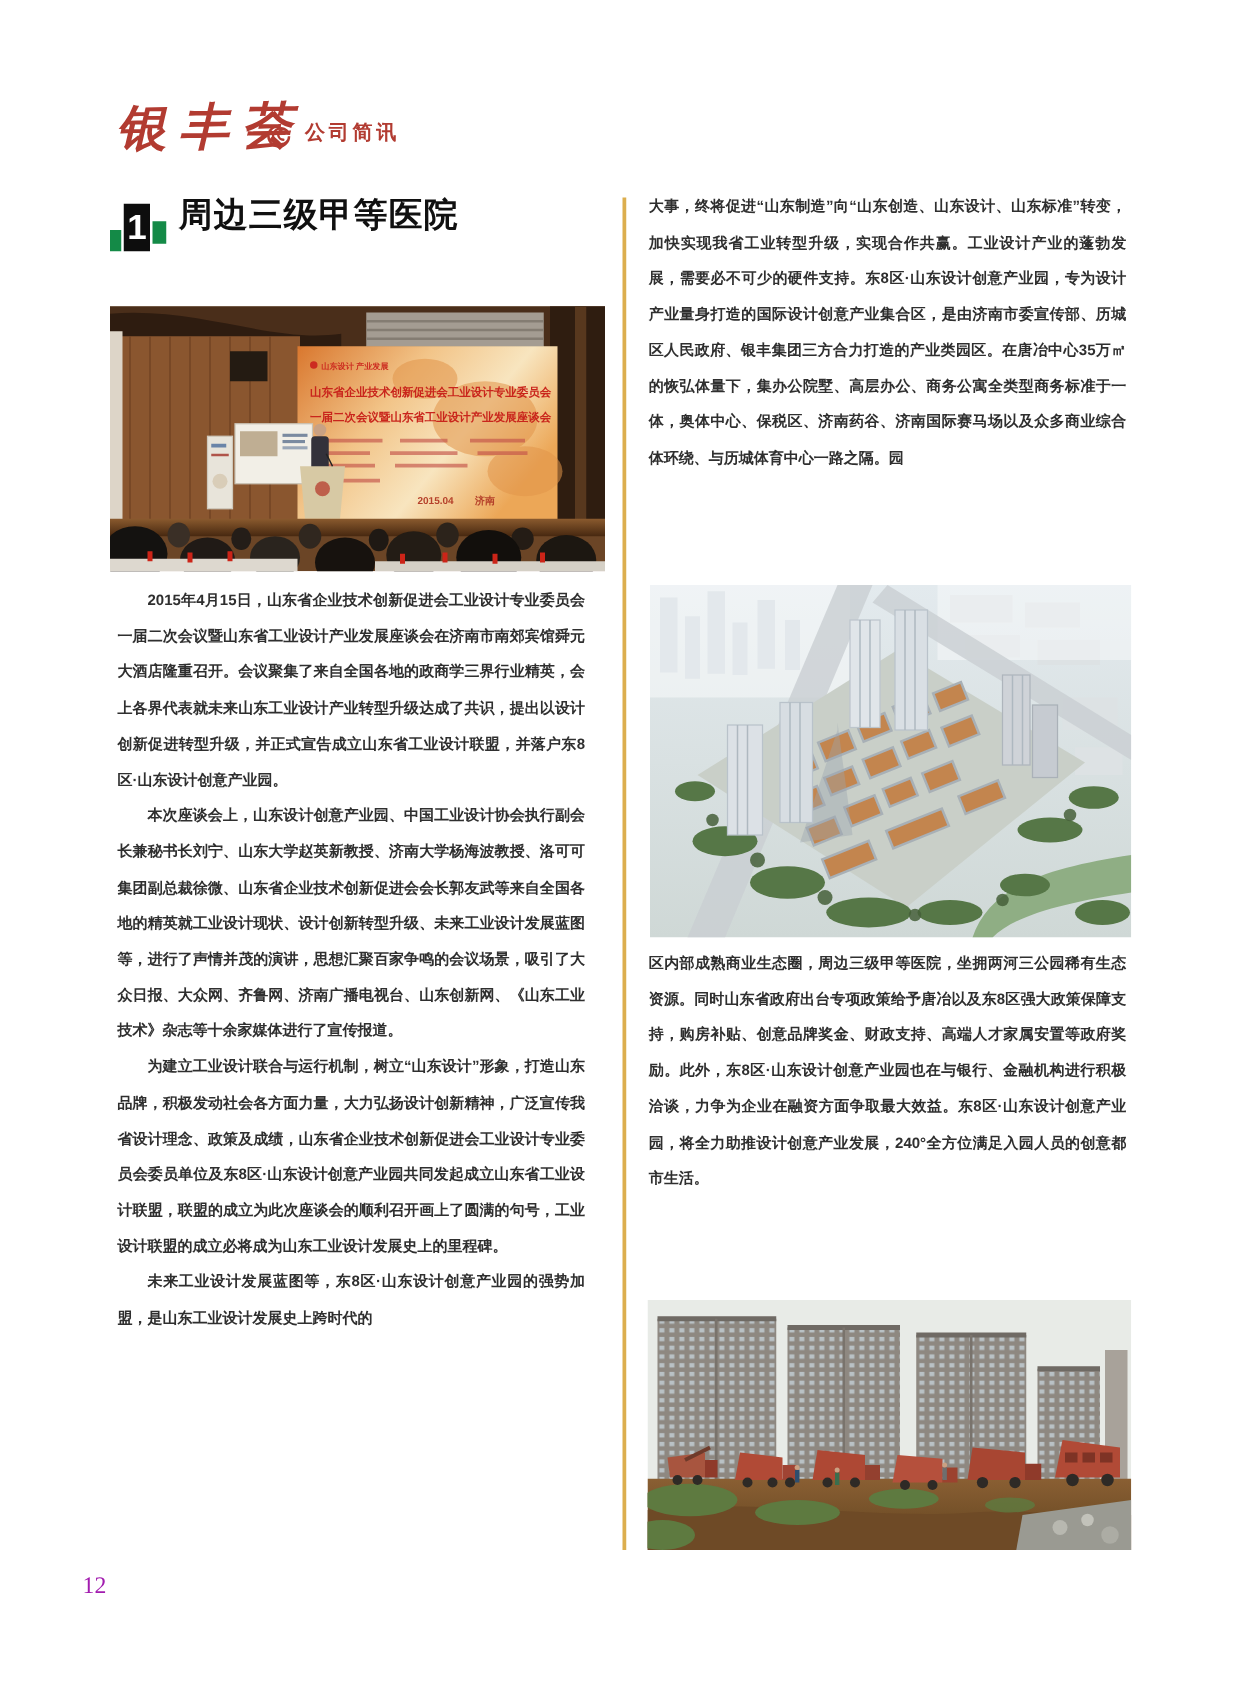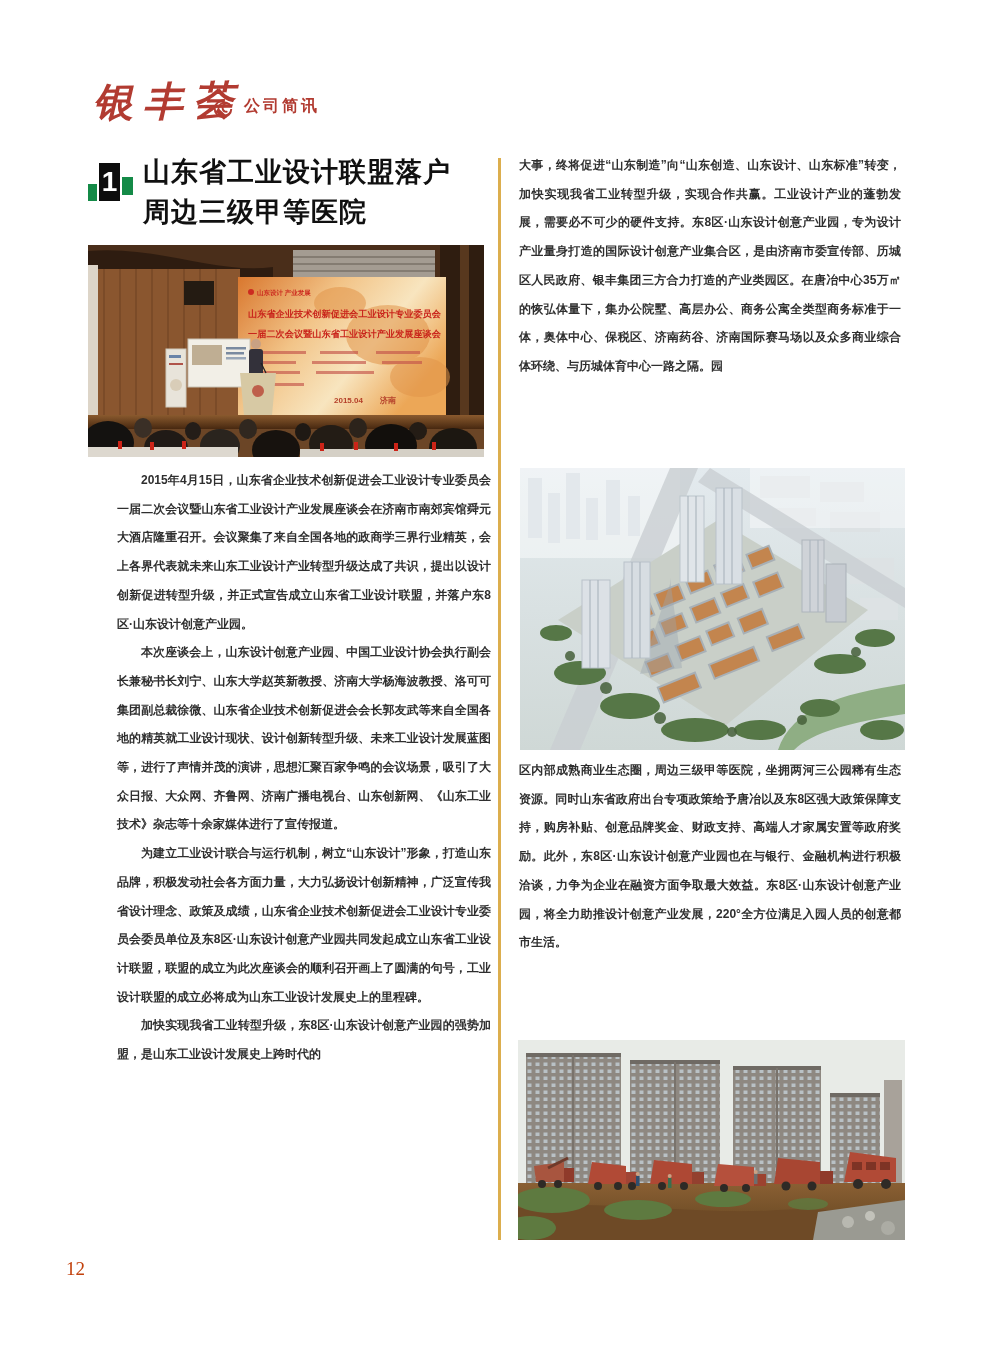--- a/index.html
+++ b/index.html
@@ -33,45 +33,44 @@
   
   .photo{position:absolute;display:block;}
   #conference-photo{left:88px;top:245px;width:396px;height:212px;}
   #aerial-photo{left:520px;top:468px;width:385px;height:282px;}
   #construction-photo{left:518px;top:1040px;width:387px;height:200px;}
   
   .col{position:absolute;font-size:12px;line-height:28.7px;text-align:justify;
     font-weight:600;color:#2f2f2f;}
   .col p{margin:0;}
   .col p.ind{text-indent:2em;}
-  #col-left{left:94px;top:466px;width:374px;margin-left:23px;}
+  #col-left{left:94px;top:466px;width:374px;}
   #col-right-top{left:519px;top:151px;width:382px;}
   #col-right-bottom{left:519px;top:756px;width:382px;}
   
   .divider{position:absolute;left:498px;top:158px;width:3px;height:1082px;background:#dcae4e;}
   
   .page-number{position:absolute;left:66px;top:1258px;font-family:"Liberation Serif","DejaVu Serif",serif;
-    font-size:19px;color:#c2410c;}
+    font-size:19px;color:#a21caf;}
 </style>
 </head>
 <body>
 
 <div class="logo-text">银丰荟</div>
 <svg class="swirl" viewBox="0 0 24 24" aria-hidden="true">
   <path d="M13,3 a9,9 0 1,0 8,9 a7,7 0 0,1 -7,7 a7,7 0 1,1 6.3,-10 a4.5,4.5 0 1,0 -4.3,6" fill="none" stroke="#b23b31" stroke-width="2.1" stroke-linecap="round"></path>
 </svg>
 <div class="section-label">公司简讯</div>
 
 <div class="badge">
   <div class="g-left"></div>
   <div class="black">1</div>
   <div class="g-right"></div>
 </div>
 <div class="headline">
-  <div>山东省工业设计联盟落户</div>
   <div>周边三级甲等医院</div>
 </div>
 
 <svg id="conference-photo" class="photo" viewBox="0 0 396 212" preserveAspectRatio="none">
   <defs>
     <linearGradient id="bannerGrad" x1="0" y1="0" x2="1" y2="0.55">
       <stop offset="0" stop-color="#d9772e"></stop>
       <stop offset="0.4" stop-color="#f2c488"></stop>
       <stop offset="0.7" stop-color="#f8e5bf"></stop>
       <stop offset="1" stop-color="#eca757"></stop>
@@ -178,21 +177,21 @@
     <rect x="266" y="197" width="4" height="8"></rect>
       <rect x="306" y="198" width="4" height="8"></rect>
     <rect x="344" y="197" width="4" height="8"></rect>
   </g>
 </svg>
 
 <div id="col-left" class="col">
   <p class="ind">2015年4月15日，山东省企业技术创新促进会工业设计专业委员会一届二次会议暨山东省工业设计产业发展座谈会在济南市南郊宾馆舜元大酒店隆重召开。会议聚集了来自全国各地的政商学三界行业精英，会上各界代表就未来山东工业设计产业转型升级达成了共识，提出以设计创新促进转型升级，并正式宣告成立山东省工业设计联盟，并落户东8区·山东设计创意产业园。</p>
   <p class="ind">本次座谈会上，山东设计创意产业园、中国工业设计协会执行副会长兼秘书长刘宁、山东大学赵英新教授、济南大学杨海波教授、洛可可集团副总裁徐微、山东省企业技术创新促进会会长郭友武等来自全国各地的精英就工业设计现状、设计创新转型升级、未来工业设计发展蓝图等，进行了声情并茂的演讲，思想汇聚百家争鸣的会议场景，吸引了大众日报、大众网、齐鲁网、济南广播电视台、山东创新网、《山东工业技术》杂志等十余家媒体进行了宣传报道。</p>
   <p class="ind">为建立工业设计联合与运行机制，树立“山东设计”形象，打造山东品牌，积极发动社会各方面力量，大力弘扬设计创新精神，广泛宣传我省设计理念、政策及成绩，山东省企业技术创新促进会工业设计专业委员会委员单位及东8区·山东设计创意产业园共同发起成立山东省工业设计联盟，联盟的成立为此次座谈会的顺利召开画上了圆满的句号，工业设计联盟的成立必将成为山东工业设计发展史上的里程碑。</p>
-  <p class="ind">加快实现我省工业转型升级，东8区·山东设计创意产业园的强势加盟，是山东工业设计发展史上跨时代的</p>
+  <p class="ind">未来工业设计发展蓝图等，东8区·山东设计创意产业园的强势加盟，是山东工业设计发展史上跨时代的</p>
 </div>
 
 <div class="divider"></div>
 
 <div id="col-right-top" class="col">
   <p>大事，终将促进“山东制造”向“山东创造、山东设计、山东标准”转变，加快实现我省工业转型升级，实现合作共赢。工业设计产业的蓬勃发展，需要必不可少的硬件支持。东8区·山东设计创意产业园，专为设计产业量身打造的国际设计创意产业集合区，是由济南市委宣传部、历城区人民政府、银丰集团三方合力打造的产业类园区。在唐冶中心35万㎡的恢弘体量下，集办公院墅、高层办公、商务公寓全类型商务标准于一体，奥体中心、保税区、济南药谷、济南国际赛马场以及众多商业综合体环绕、与历城体育中心一路之隔。园</p>
 </div>
 
 <svg id="aerial-photo" class="photo" viewBox="0 0 385 282" preserveAspectRatio="none">
   <defs>
@@ -288,21 +287,21 @@
         <line x1="176" y1="28" x2="176" y2="114"></line>
       <line x1="204" y1="20" x2="204" y2="116"></line>
         <line x1="212" y1="20" x2="212" y2="116"></line>
       <line x1="290" y1="72" x2="290" y2="144"></line>
         <line x1="298" y1="72" x2="298" y2="144"></line>
     </g>
   </g>
 </svg>
 
 <div id="col-right-bottom" class="col">
-  <p>区内部成熟商业生态圈，周边三级甲等医院，坐拥两河三公园稀有生态资源。同时山东省政府出台专项政策给予唐冶以及东8区强大政策保障支持，购房补贴、创意品牌奖金、财政支持、高端人才家属安置等政府奖励。此外，东8区·山东设计创意产业园也在与银行、金融机构进行积极洽谈，力争为企业在融资方面争取最大效益。东8区·山东设计创意产业园，将全力助推设计创意产业发展，220°全方位满足入园人员的创意都市生活。</p>
+  <p>区内部成熟商业生态圈，周边三级甲等医院，坐拥两河三公园稀有生态资源。同时山东省政府出台专项政策给予唐冶以及东8区强大政策保障支持，购房补贴、创意品牌奖金、财政支持、高端人才家属安置等政府奖励。此外，东8区·山东设计创意产业园也在与银行、金融机构进行积极洽谈，力争为企业在融资方面争取最大效益。东8区·山东设计创意产业园，将全力助推设计创意产业发展，240°全方位满足入园人员的创意都市生活。</p>
 </div>
 
 <svg id="construction-photo" class="photo" viewBox="0 0 387 200" preserveAspectRatio="none">
   <defs>
     <pattern id="winPat" width="8" height="7" patternUnits="userSpaceOnUse">
       <rect width="8" height="7" fill="#8e8881"></rect>
       <rect x="1.5" y="1.5" width="4" height="3.5" fill="#b9c1c5"></rect>
     </pattern>
     <linearGradient id="dirtGrad" x1="0" y1="0" x2="0" y2="1">
       <stop offset="0" stop-color="#8a5f33"></stop>

